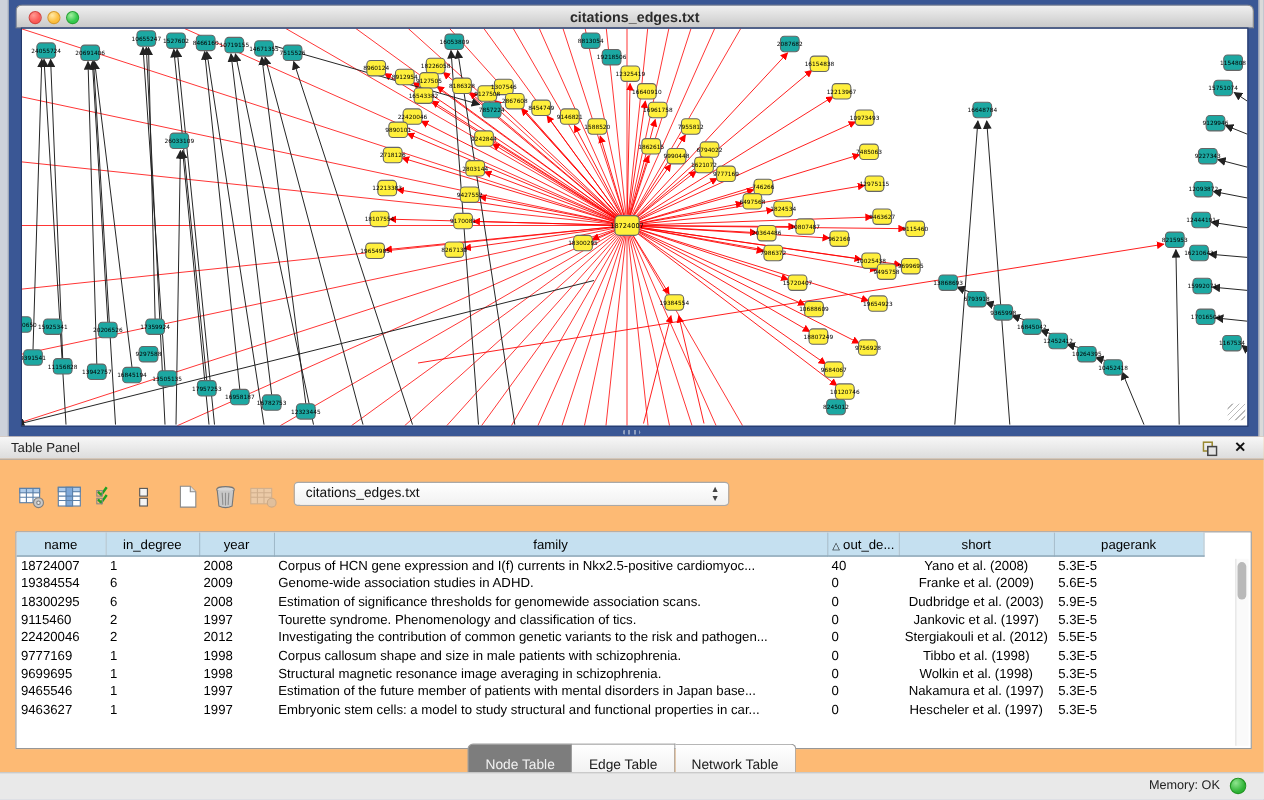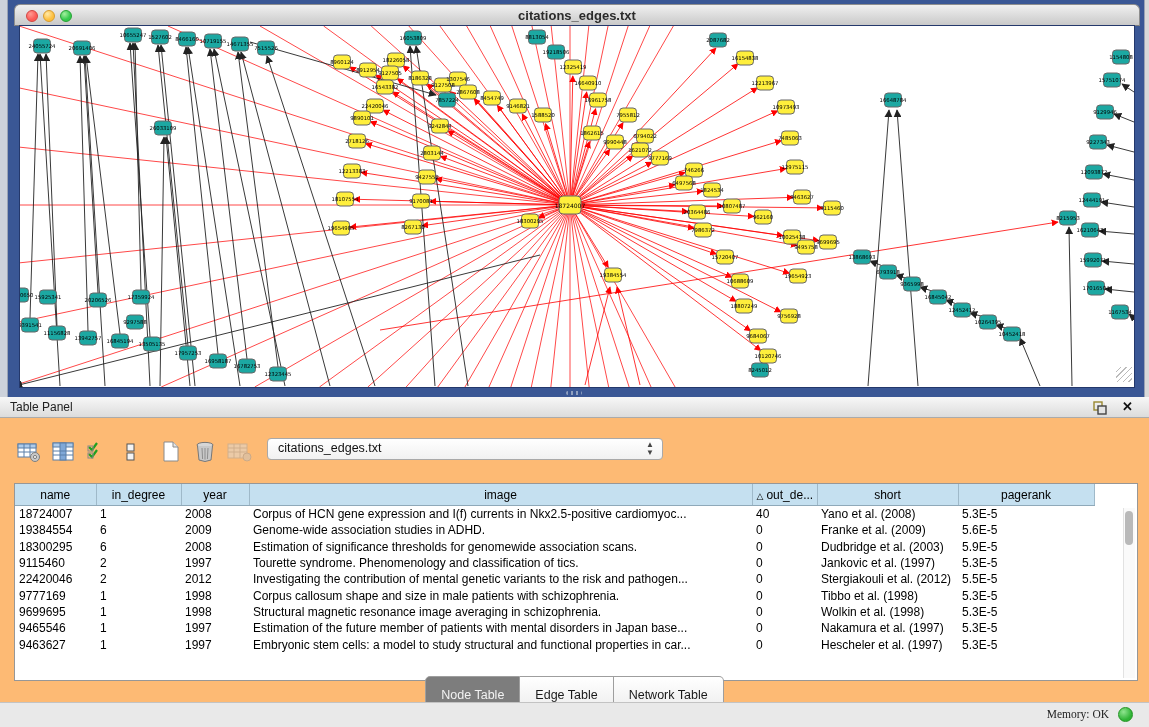--- a/index.html
+++ b/index.html
@@ -44,34 +44,34 @@
     font-size:12.5px;color:#111;padding:2px 24px 0 10px;}
   .combo .arrows{position:absolute;right:8px;top:2px;font-size:8px;line-height:8px;color:#444;text-align:center;}
 
   .table-frame{position:absolute;left:14px;top:86px;width:1124px;height:198px;background:#fff;
     border:1px solid #979797;box-sizing:border-box;overflow:hidden;}
   table.grid{border-collapse:collapse;table-layout:fixed;width:1079px;}
   table.grid th{height:21px;background:#C5E0F0;border-right:1px solid #9FB9C9;border-bottom:1px solid #8FA9B9;
     font-size:12px;font-weight:400;color:#000;padding:0 4px;overflow:hidden;white-space:nowrap;}
   table.grid th .sortglyph{font-size:9px;margin-right:3px;}
   table.grid td{height:16.3px;font-size:12px;color:#000;padding:0 4px;white-space:nowrap;overflow:hidden;}
-  td.align-left{text-align:left}td.align-center{}
+  td.align-left{text-align:left}td.align-center{text-align:center}
   .vscroll{position:absolute;right:2px;top:24px;bottom:2px;width:11px;background:#FAFAFA;border-left:1px solid #E2E2E2;}
   .vthumb{position:absolute;left:1px;top:3px;width:8px;height:34px;border-radius:4px;background:#B9B9B9;}
 
   .tabs{position:absolute;left:0;top:279px;width:100%;display:flex;justify-content:center;}
   .seg{height:38px;padding:0 15px;font-size:12.5px;color:#1A1A1A;border:1px solid #9E9E9E;border-left:none;
     background:linear-gradient(#FFFFFF,#ECECEC);box-sizing:border-box;}
   .seg:first-child{border-left:1px solid #9E9E9E;border-radius:5px 0 0 5px;}
   .seg:last-child{border-radius:0 5px 5px 0;}
   .seg.active{background:#7D7D7D;color:#F2F2F2;}
 
   
   .statusbar{position:absolute;left:0;top:702px;width:1149px;height:25px;background:#E9E9E9;
-    border-top:1px solid #C3C3C3;box-sizing:border-box;font-family:Liberation Serif, serif;}
+    border-top:1px solid #C3C3C3;box-sizing:border-box;}
   .mem{position:absolute;right:40px;top:5px;font-size:11.5px;color:#222;}
   .memdot{position:absolute;right:16px;top:4px;width:15px;height:15px;border-radius:50%;
     background:radial-gradient(circle at 35% 30%,#8FE58F,#2EB335 65%);border:1px solid #229422;box-sizing:border-box;}
 </style>
 </head>
 <body>
 
 <div class="screen">
 
   <div class="desktop">
@@ -551,21 +551,21 @@
             <col style="width: 503px;">
             <col style="width: 65px;">
             <col style="width: 141px;">
             <col style="width: 136px;">
           </colgroup>
         <thead>
             <tr id="thead-row">
               <th><span>name</span></th>
               <th><span>in_degree</span></th>
               <th><span>year</span></th>
-              <th><span>image</span></th>
+              <th><span>family</span></th>
               <th><span class="sortglyph">△</span><span>out_de...</span></th>
               <th><span>short</span></th>
               <th><span>pagerank</span></th>
             </tr>
           </thead>
         <tbody id="tbody">
             <tr>
               <td class="align-left">18724007</td>
               <td class="align-left">1</td>
               <td class="align-left">2008</td>
@@ -598,21 +598,21 @@
               <td class="align-left">1997</td>
               <td class="align-left">Tourette syndrome. Phenomenology and classification of tics.</td>
               <td class="align-left">0</td>
               <td class="align-center">Jankovic et al. (1997)</td>
               <td class="align-left">5.3E-5</td>
             </tr>
             <tr>
               <td class="align-left">22420046</td>
               <td class="align-left">2</td>
               <td class="align-left">2012</td>
-              <td class="align-left">Investigating the contribution of mental genetic variants to the risk and pathogen...</td>
+              <td class="align-left">Investigating the contribution of common genetic variants to the risk and pathogen...</td>
               <td class="align-left">0</td>
               <td class="align-center">Stergiakouli et al. (2012)</td>
               <td class="align-left">5.5E-5</td>
             </tr>
             <tr>
               <td class="align-left">9777169</td>
               <td class="align-left">1</td>
               <td class="align-left">1998</td>
               <td class="align-left">Corpus callosum shape and size in male patients with schizophrenia.</td>
               <td class="align-left">0</td>

